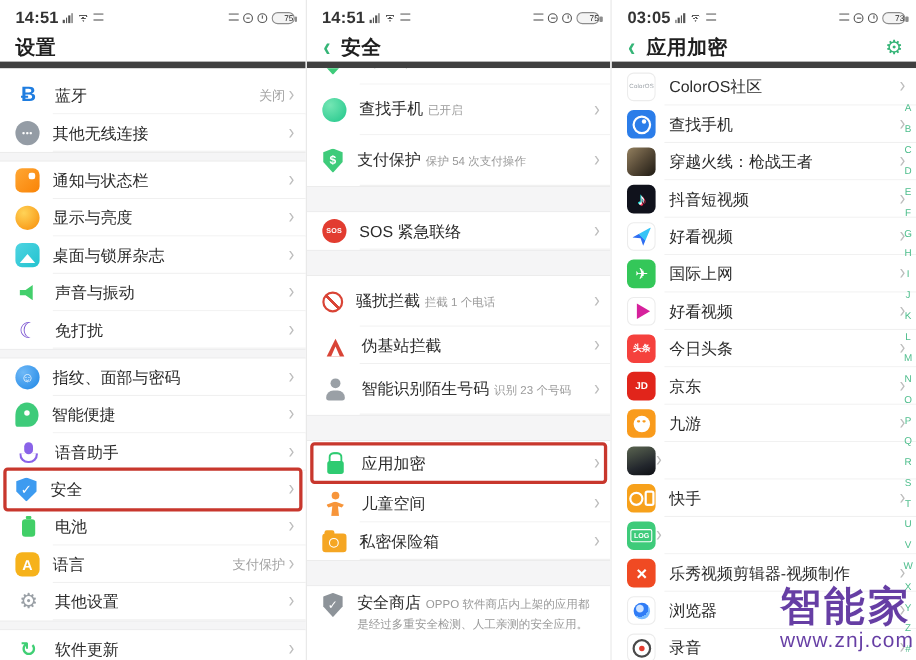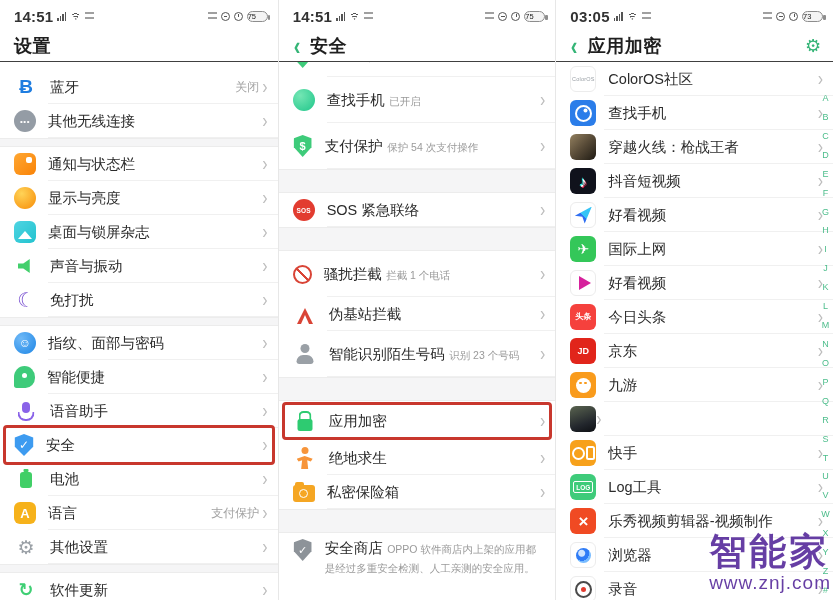--- a/index.html
+++ b/index.html
@@ -23,25 +23,25 @@
       transparent 3.2px, #555 3.2px 4.2px, transparent 4.2px,
       transparent 5.6px, #555 5.6px 6.8px, transparent 6.8px);
     clip-path:polygon(50% 100%, 0 0, 100% 0); }
   .spd { width:9px; height:8px;
     background:linear-gradient(#888 2px, transparent 2px, transparent 5px, #888 5px 7px, transparent 7px); opacity:.8 }
   .cir { width:9px; height:9px; border:1px solid #555; border-radius:50%; position:relative; }
   .cir::before { content:""; position:absolute; left:2px; top:3.2px; width:3.5px; height:1.2px; background:#555; }
   .clk { width:9px; height:9px; border:1px solid #555; border-radius:50%; position:relative; }
   .clk::before { content:""; position:absolute; left:3.6px; top:1.4px; width:1.2px; height:3.2px; background:#555; }
   .bat { position:relative; width:21px; height:11px; border:1px solid #8d8d8d; border-radius:5.5px;
-    display:flex; align-items:center; justify-content:flex-start; font-size:7.5px; color:#222; background:#f4f4f4; }
+    display:flex; align-items:center; justify-content:flex-end; font-size:7.5px; color:#222; background:#f4f4f4; }
   .bat::after { content:""; position:absolute; right:-3.5px; top:3px; width:2.5px; height:5px; background:#8d8d8d; border-radius:1px; }
 
   
-  .header { height:32px; display:flex; align-items:center; padding:0 12px 0 14px; border-bottom:1px solid #404040;text-align:right; }
+  .header { height:32px; display:flex; align-items:center; padding:0 12px 0 14px; border-bottom:6px solid #404040;text-align:right; }
   .h-title { font-size:18px; font-weight:bold; color:#1f1f1f; letter-spacing:.5px; }
   .back { font-size:25px; line-height:20px; color:#35b577; margin-right:9px; font-weight:bold; transform:scaleX(.8); cursor:default; }
   .gear-btn { margin-left:auto; font-size:18px; color:#35b577; line-height:1; }
 
   
   .list { width:100%; }
   .pad-top { padding-top:8px; }
   .row { position:relative; display:flex; align-items:center; height:34px; padding:0 10px 0 14px; background:#fff; }
   .row:not(:last-child)::after { content:""; position:absolute; left:48px; right:0; bottom:0; height:1px; background:#f0f0f0; }
   .row.has-sub { height:46px; }
@@ -441,21 +441,21 @@
     <span class="txt">
       <span class="lbl">应用加密</span>
       
     </span>
 
     <span class="chev">›</span>
   </div>
         <div class="row">
     <span class="ic i-kids"></span>
     <span class="txt">
-      <span class="lbl">绝地求生</span>
+      <span class="lbl">儿童空间</span>
       
     </span>
 
     <span class="chev">›</span>
   </div>
         <div class="row">
     <span class="ic i-safebox"></span>
     <span class="txt">
       <span class="lbl">私密保险箱</span>
       
@@ -602,24 +602,20 @@
     <span class="ic i-kuaishou"></span>
     <span class="txt">
       <span class="lbl">快手</span>
       
     </span>
 
     <span class="chev">›</span>
   </div>
         <div class="row">
     <span class="ic i-log"></span>
-    <span class="txt">
-      <span class="lbl">Log工具</span>
-      
-    </span>
 
     <span class="chev">›</span>
   </div>
         <div class="row">
     <span class="ic i-leshow"></span>
     <span class="txt">
       <span class="lbl">乐秀视频剪辑器-视频制作</span>
       
     </span>
 

